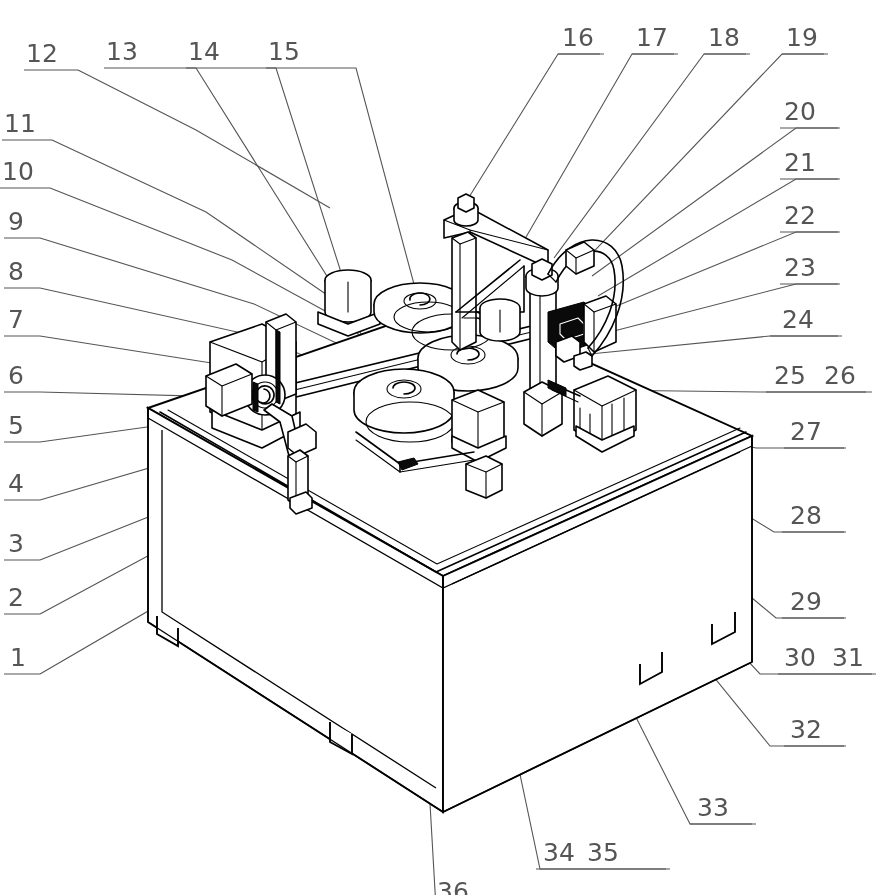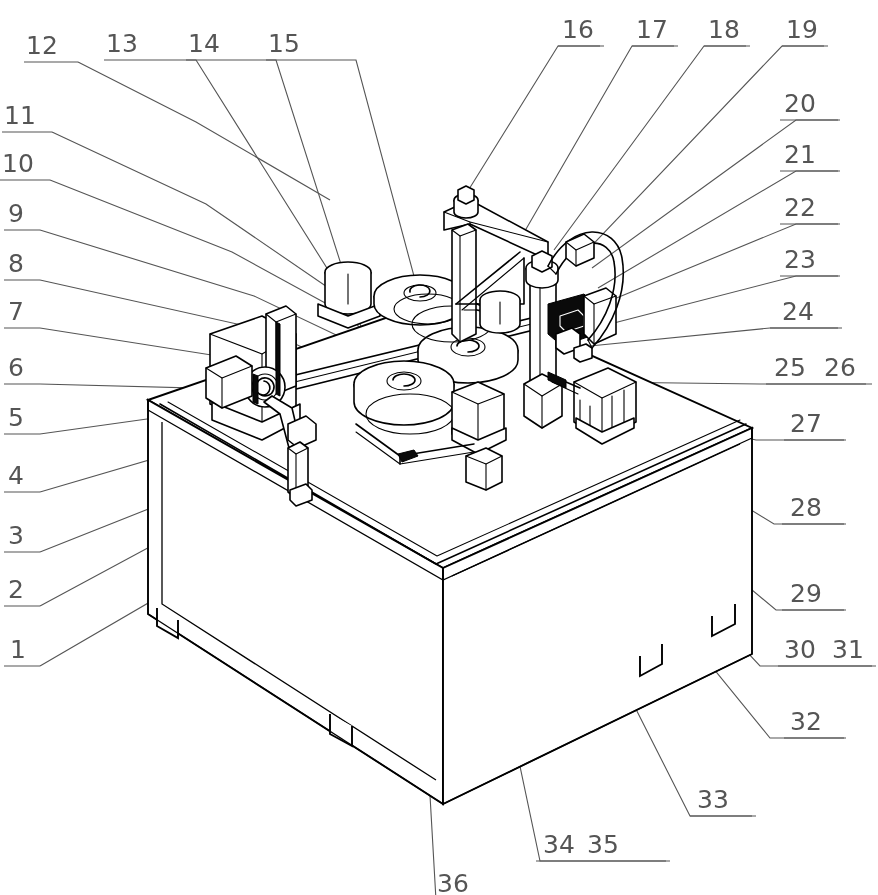--- a/index.html
+++ b/index.html
@@ -1,21 +1,21 @@
 <!DOCTYPE html>
 <html><head>
 <meta charset="utf-8">
 <style>
   html,body{margin:0;padding:0;background:#ffffff;}
   body{
     width:878px;height:895px;overflow:hidden;
     font-family:"DejaVu Sans","Liberation Sans",sans-serif;
     position:relative;
   }
-  #sheet{position:absolute;left:0;top:4px;width:878px;height:785px;}
+  #sheet{position:absolute;left:0;top:12px;width:878px;height:785px;}
   svg{display:block;}
   .lbl{
     font-family:"DejaVu Sans","Liberation Sans",sans-serif;
     font-size:25px;
     fill:#555555;
     letter-spacing:0px;
   }
   .leader{stroke:#555555;stroke-width:1.1;fill:none;}
   .ul{stroke:#555555;stroke-width:1.2;}
   .mech{stroke:#000000;fill:none;stroke-width:1.6;stroke-linejoin:round;stroke-linecap:round;}

